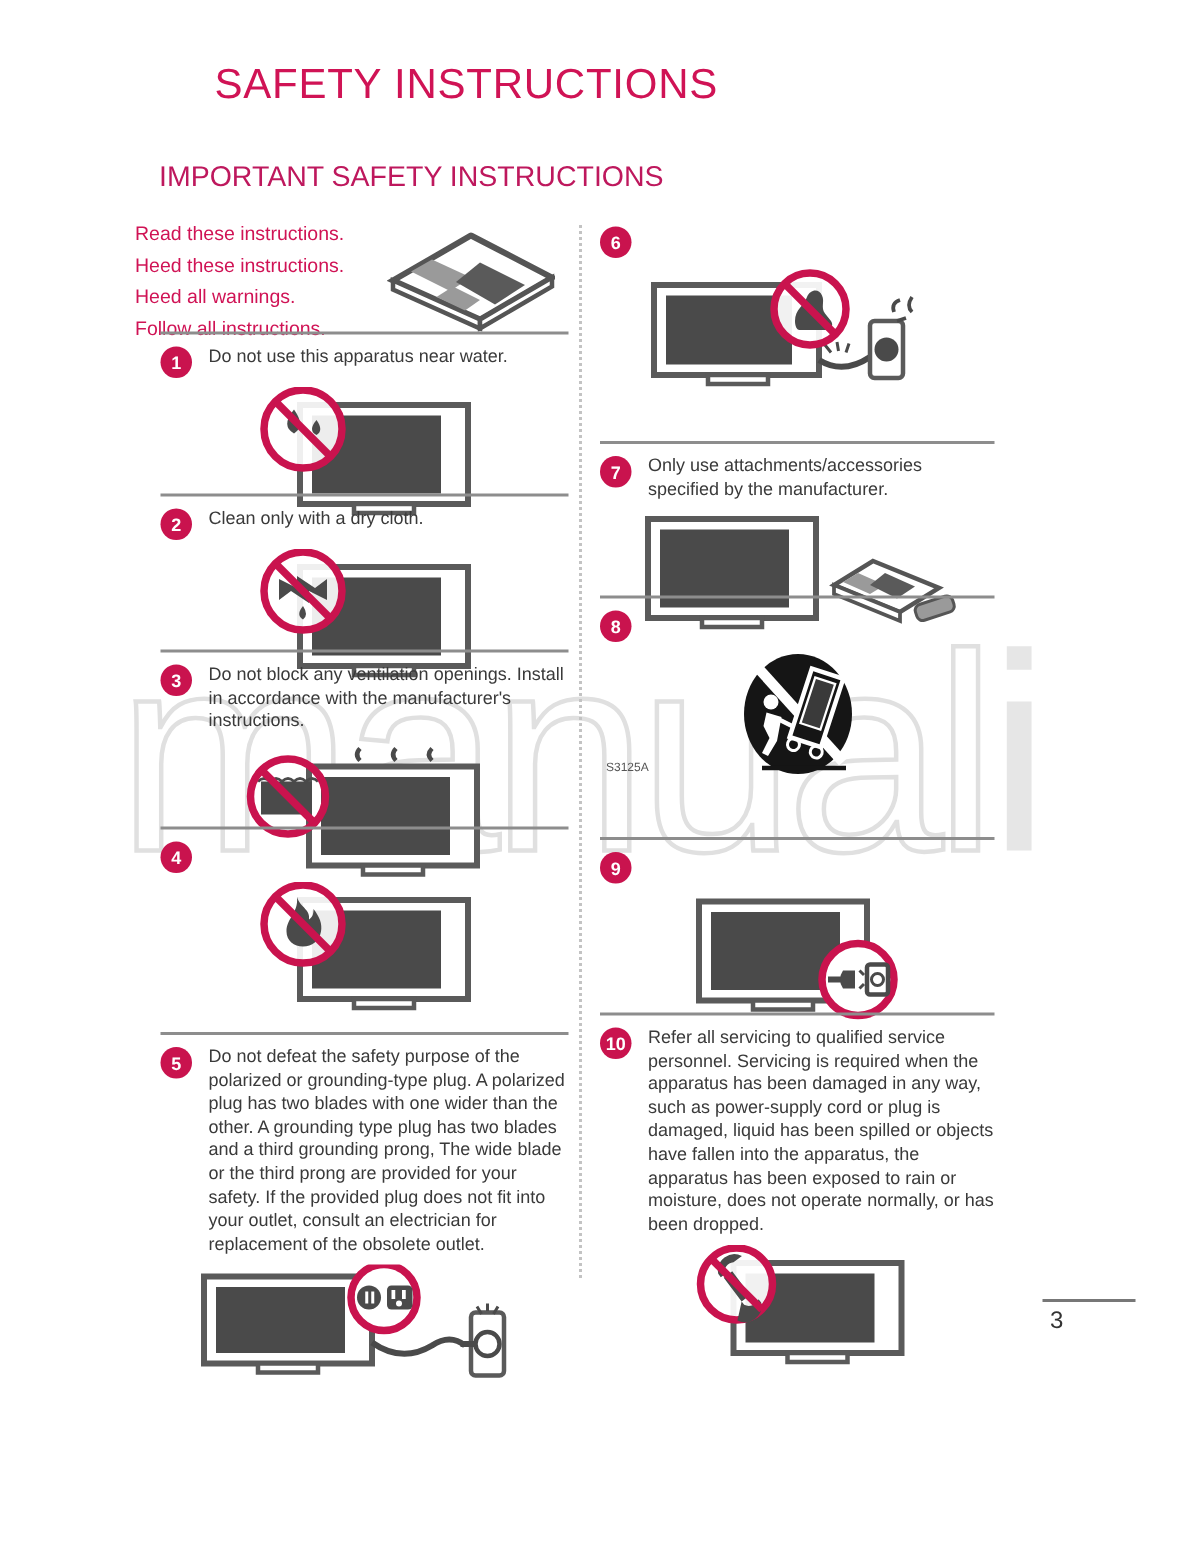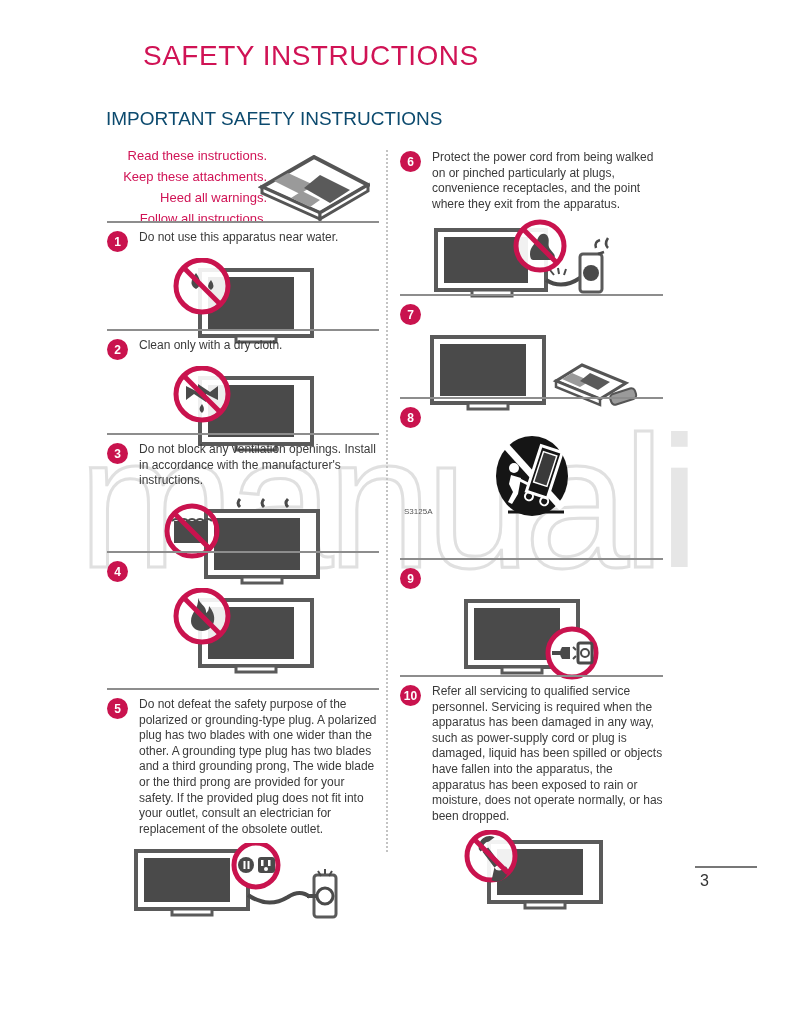--- a/index.html
+++ b/index.html
@@ -11,23 +11,23 @@
   .watermark{
     position:absolute;left:78px;top:408px;z-index:0;
     font-size:188px;font-weight:normal;letter-spacing:-6px;line-height:1;
     user-select:none;white-space:nowrap;
   }
   .wm-outline{color:transparent;-webkit-text-stroke:3px #e0e0e0;}
   .wm-solid{color:#e6e6e6;-webkit-text-stroke:0;}
   .content{position:relative;z-index:1;}
   
   .page-title{position:absolute;left:106px;top:40px;font-size:28px;color:#d01355;letter-spacing:.5px;margin-left:37px;}
-  .page-subtitle{position:absolute;left:106px;top:108px;font-size:19px;color:#0c4a6e;}
-  
-  .intro{position:absolute;left:107px;top:147px;width:160px;text-align:right;}
+  .page-subtitle{position:absolute;left:106px;top:108px;font-size:19px;color:#be185d;}
+  
+  .intro{position:absolute;left:90px;top:147px;width:160px;}
   .intro div{font-size:13px;color:#d01355;line-height:1.32;margin-bottom:4px;}
   .intro-fig{position:absolute;left:258px;top:155px;}
   
   .divider{position:absolute;left:386px;top:150px;height:702px;border-left:2px dotted #c3c3c3;}
   
   .item{position:absolute;}
   .col-l{left:107px;width:272px;}
   .col-r{left:400px;width:263px;}
   .sep{border-top:2px solid #8d8d8d;margin-bottom:7px;}
   .irow{display:flex;gap:11px;align-items:flex-start;}
@@ -47,21 +47,21 @@
 
   <div class="watermark"><span class="wm-outline">manual</span><span class="wm-solid">i</span></div>
 
   <div class="content">
 
     <div class="page-title">SAFETY INSTRUCTIONS</div>
     <div class="page-subtitle">IMPORTANT SAFETY INSTRUCTIONS</div>
 
     <div class="intro">
       <div>Read these instructions.</div>
-      <div>Keep these attachments.</div>
+      <div>Heed these instructions.</div>
       <div>Heed all warnings.</div>
       <div>Follow all instructions.</div>
     </div>
     <div class="intro-fig">
       <svg width="112" height="66" viewBox="0 0 112 66">
         <polygon points="56,2 110,30 62,58 4,32" fill="#fff" stroke="#555" stroke-width="4"></polygon>
         <polygon points="4,32 62,58 62,64 4,38" fill="#fff" stroke="#555" stroke-width="3"></polygon>
         <polygon points="62,58 110,30 110,36 62,64" fill="#fff" stroke="#555" stroke-width="3"></polygon>
         <polygon points="30,18 56,30 42,39 16,26" fill="#9a9a9a"></polygon>
         <polygon points="44,36 62,45 52,52 33,43" fill="#9a9a9a"></polygon>
@@ -172,21 +172,20 @@
           <rect x="133" y="17" width="2.5" height="6" fill="#fff"></rect>
           <rect x="140" y="17" width="2.5" height="6" fill="#fff"></rect>
           <circle cx="138" cy="26" r="2" fill="#fff"></circle>
         </svg>
       </div>
     </div>
 
     <div class="item col-r" style="top:150px">
       <div class="irow">
         <div class="num">6</div>
-        <div class="itxt">Protect the power cord from being walked on or pinched particularly at plugs, convenience receptacles, and the point where they exit from the apparatus.</div>
       </div>
       <div class="fig">
         <svg width="220" height="82" viewBox="0 0 220 82">
           <rect x="14" y="12" width="110" height="60" fill="#fff" stroke="#5a5a5a" stroke-width="4"></rect>
           <rect x="22" y="19" width="84" height="46" fill="#4a4a4a"></rect>
           <rect x="50" y="72" width="40" height="6" fill="#fff" stroke="#5a5a5a" stroke-width="3"></rect>
           <path d="M124 62 q16 10 34 -2" fill="none" stroke="#4a4a4a" stroke-width="4"></path>
           <path d="M128 52 l4 5 M136 50 l1 6 M144 51 l-2 6" stroke="#4a4a4a" stroke-width="2"></path>
           <rect x="158" y="36" width="22" height="38" rx="3" fill="#fff" stroke="#5a5a5a" stroke-width="3"></rect>
           <circle cx="169" cy="55" r="8" fill="#4a4a4a"></circle>
@@ -195,20 +194,21 @@
           <path d="M108 36 c0 -8 6 -10 8 -16 c2 -5 8 -6 10 -1 c2 4 -1 8 2 12 l4 5 c2 3 0 6 -3 6 l-18 0 c-2 0 -3 -3 -3 -6 z" fill="#4a4a4a"></path>
           <line x1="101" y1="11" x2="135" y2="45" stroke="#c9134e" stroke-width="5"></line>
         </svg>
       </div>
     </div>
 
     <div class="item col-r" style="top:294px">
       <div class="sep"></div>
       <div class="irow">
         <div class="num">7</div>
+        <div class="itxt">Only use attachments/accessories specified by the manufacturer.</div>
       </div>
       <div class="fig">
         <svg width="220" height="86" viewBox="0 0 220 86">
           <rect x="10" y="6" width="112" height="66" fill="#fff" stroke="#5a5a5a" stroke-width="4"></rect>
           <rect x="18" y="13" width="86" height="52" fill="#4a4a4a"></rect>
           <rect x="46" y="72" width="40" height="6" fill="#fff" stroke="#5a5a5a" stroke-width="3"></rect>
           <polygon points="160,34 204,52 178,68 134,50" fill="#fff" stroke="#555" stroke-width="3"></polygon>
           <polygon points="134,50 178,68 178,74 134,56" fill="#fff" stroke="#555" stroke-width="2.5"></polygon>
           <polygon points="150,42 168,50 158,56 140,48" fill="#9a9a9a"></polygon>
           <polygon points="168,42 188,51 176,59 158,50" fill="#5a5a5a"></polygon>

